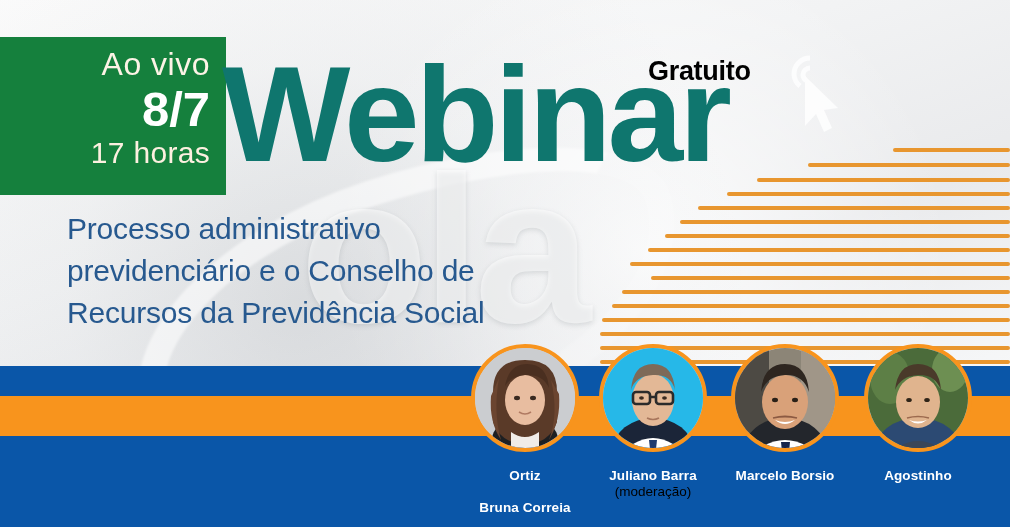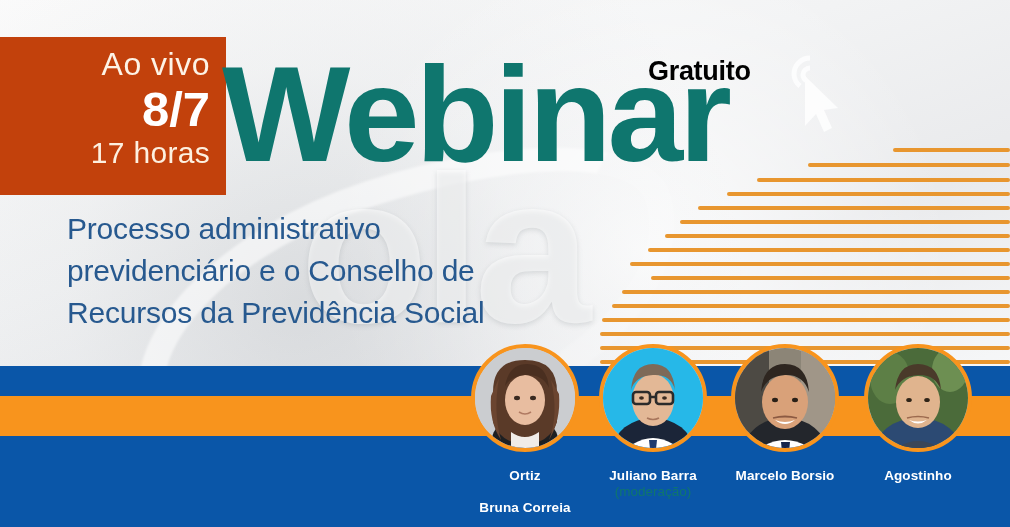--- a/index.html
+++ b/index.html
@@ -39,21 +39,21 @@
     filter:blur(1.2px);
   }
   .wm-cursor{
     position:absolute;left:780px;top:48px;width:66px;height:88px;
     opacity:.85;
   }
 
   
   .live-badge{
     position:absolute;left:0;top:37px;width:226px;height:158px;
-    background:#c2410c;
+    background:#15803d;
     box-sizing:border-box;
     padding:8px 16px 0 0;
     text-align:right;
     color:#ffffff;
   }
   .live-l1{font-size:32px;line-height:38px;font-weight:400;color:#fdf3e6;letter-spacing:.5px;}
   .live-l2{font-size:49px;line-height:52px;font-weight:700;color:#ffffff;letter-spacing:0px;padding-left:40px;}
   .live-l3{font-size:30px;line-height:36px;font-weight:400;color:#fdf0e0;letter-spacing:.3px;}
 
   
@@ -101,21 +101,21 @@
     background:#cfd2d5;
   }
   .sp-photo .face{position:absolute;left:0;top:0;width:100%;height:100%;}
   .sp-name{
     margin-top:16px;
     font-size:13.5px;line-height:16px;font-weight:700;
     color:#ffffff;letter-spacing:0.1px;
   }
   .sp-role{
     font-size:13.5px;line-height:16px;font-weight:400;
-    color:#0f766e;
+    color:#000000;
   }
 </style>
 </head>
 <body>
 
 <div id="banner">
 
   <div class="bg-top"></div>
   <div class="wm-swoosh"></div>
   <div class="wm-text">ola</div>

